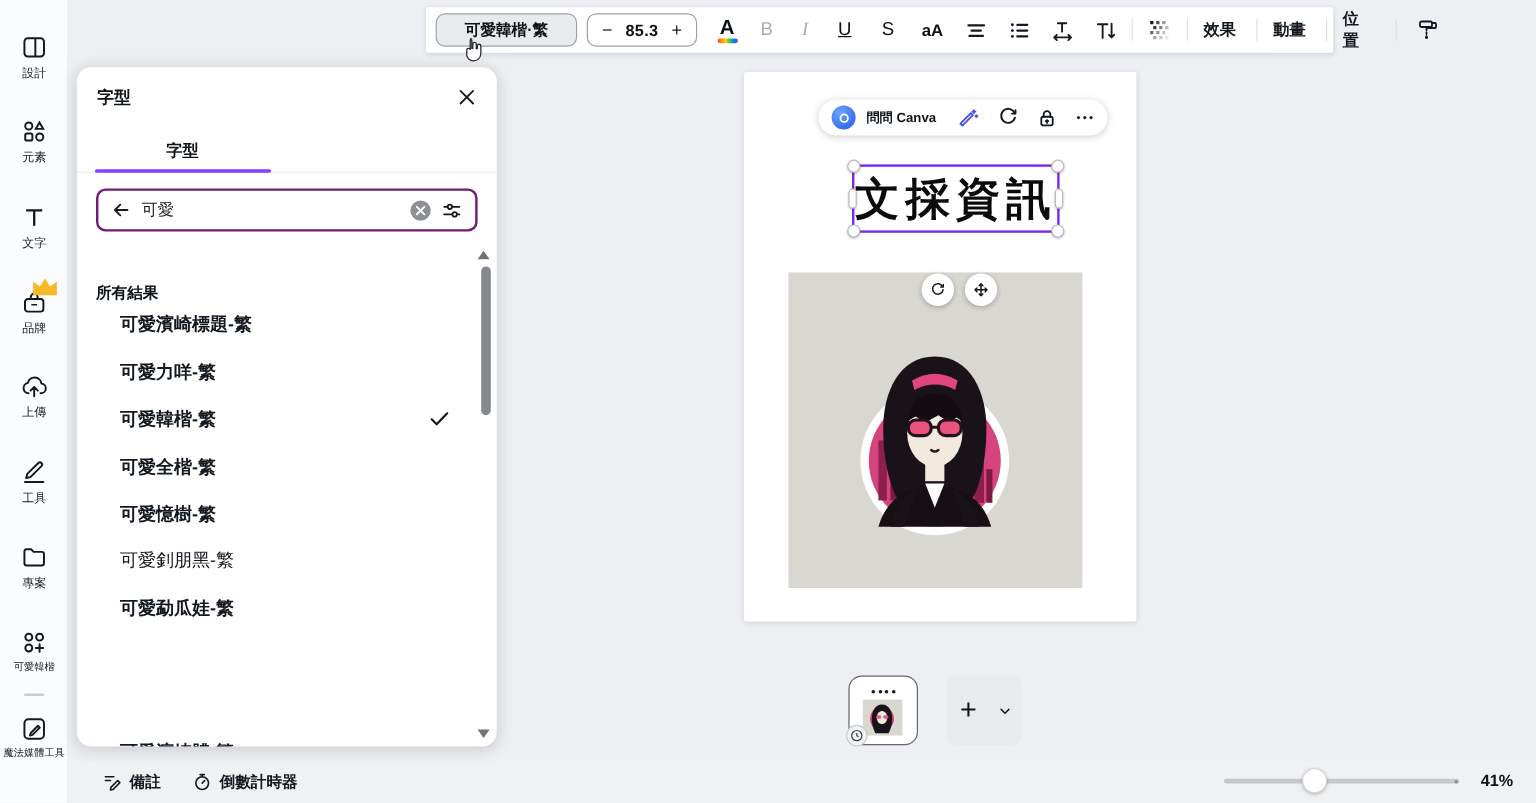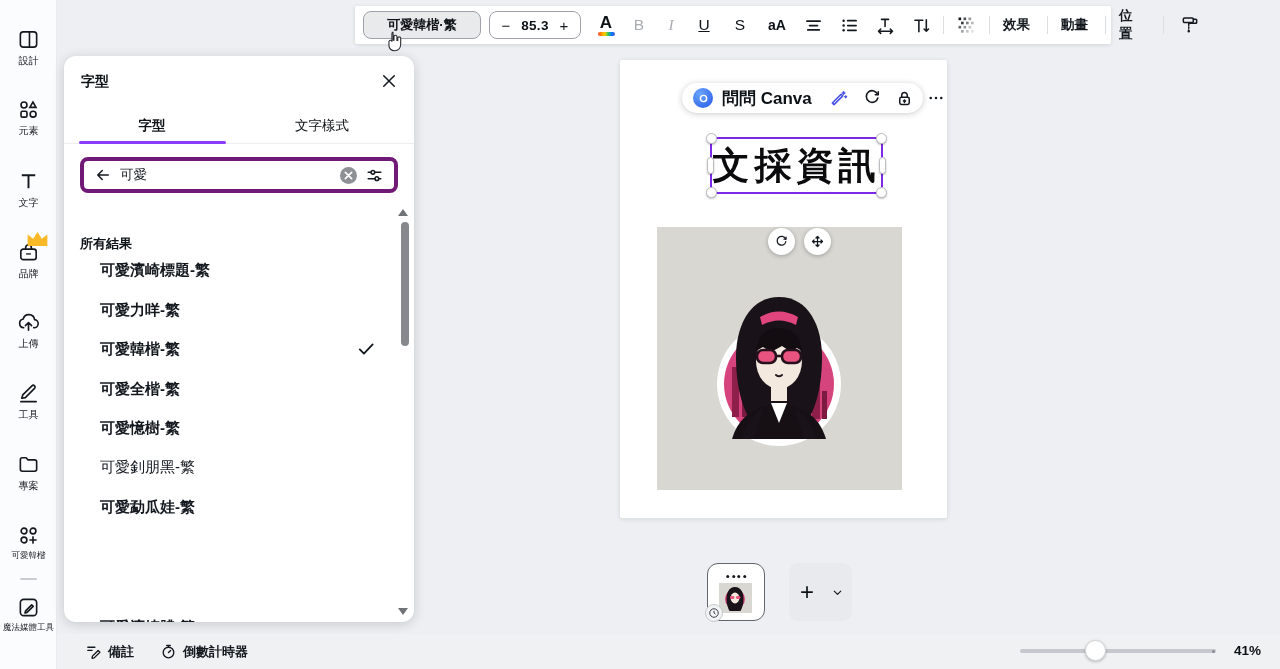--- a/index.html
+++ b/index.html
@@ -36,36 +36,36 @@
   .cursor-hand { position:absolute; left:383px; top:30px; z-index:60; pointer-events:none; }
 
   
   .panel { position:absolute; left:64px; top:56px; width:350px; height:566px; background:#fff; border-radius:12px; box-shadow:0 2px 12px rgba(20,25,30,.18); overflow:hidden; z-index:30; }
   .panel-title { position:absolute; left:17px; top:17px; font-size:14px; font-weight:bold; }
   .panel-close { position:absolute; right:14px; top:14px; width:22px; height:22px; display:flex; align-items:center; justify-content:center; cursor:pointer; }
   .tabs { position:absolute; left:0; top:52px; width:350px; height:36px; border-bottom:1px solid #eceef0; }
   .tab { position:absolute; top:0; height:36px; width:160px; display:flex; align-items:center; justify-content:center; font-size:13.5px; cursor:pointer; }
   .tab.active { font-weight:bold; }
   .tab-underline { position:absolute; left:15px; top:85px; width:147px; height:2.5px; background:#8b3dff; border-radius:2px; }
-  .search { position:absolute; left:16px; top:101px; width:318px; height:36px; border:4px solid #701a75; border-radius:8px; display:flex; align-items:center; padding:0 10px; gap:8px; }
+  .search { position:absolute; left:16px; top:101px; width:318px; height:36px; border:2px solid #701a75; border-radius:8px; display:flex; align-items:center; padding:0 10px; gap:8px; }
   .search input { border:none; outline:none; flex:1; font-size:13.5px; font-family:inherit; color:#14191f; background:transparent; }
   .clear-btn { width:17px; height:17px; border-radius:50%; background:#8d9196; display:flex; align-items:center; justify-content:center; cursor:pointer; flex:none; }
   .results-h { position:absolute; left:16px; top:167px; font-size:13px; font-weight:bold;margin-top:12px; }
   .font-row { position:absolute; left:8px; width:318px; height:38px; display:flex; align-items:center; padding-left:28px; border-radius:8px; cursor:pointer; font-weight:bold; font-size:15px; color:#14191f; }
   .font-row .check { position:absolute; right:14px; top:9px; }
   .thin { font-weight:500; }
   .scroll-up { position:absolute; right:6px; top:153px; width:0; height:0; border-left:5px solid transparent; border-right:5px solid transparent; border-bottom:7px solid #6f7378; }
   .scroll-down { position:absolute; right:6px; top:552px; width:0; height:0; border-left:5px solid transparent; border-right:5px solid transparent; border-top:7px solid #6f7378; }
   .scroll-thumb { position:absolute; right:5px; top:166px; width:8px; height:124px; background:#85898e; border-radius:4px; }
 
   
   .page { position:absolute; left:620px; top:60px; width:327px; height:458px; background:#fff; border-radius:2px; box-shadow:0 1px 5px rgba(20,25,30,.12); }
   .ask-pill { position:absolute; left:682px; top:83px; width:241px; height:30px; background:#fff; border-radius:16px; box-shadow:0 1px 6px rgba(20,25,30,.22); display:flex; align-items:center; padding:0 11px; gap:9px; z-index:20; }
   .ask-logo { width:20px; height:20px; border-radius:50%; background:radial-gradient(circle at 35% 30%,#6aa6ff,#2456e6); display:flex; align-items:center; justify-content:center; flex:none; }
-  .ask-label { font-size:17px; font-weight:bold; white-space:nowrap; }
+  .ask-label { font-size:11px; font-weight:bold; white-space:nowrap; }
   .pill-ico { display:flex; align-items:center; justify-content:center; cursor:pointer; }
 
   .sel-box { position:absolute; left:710px; top:137px; width:173px; height:57px; border:2px solid #7d2ae8; z-index:15; }
   .handle { position:absolute; width:11px; height:11px; background:#fff; border:1px solid #b9bcc1; border-radius:50%; box-shadow:0 1px 2px rgba(0,0,0,.25); }
   .handle.side { width:7px; height:17px; border-radius:4px; }
   .canvas-text { position:absolute; left:0; top:0; width:100%; height:100%; display:flex; align-items:center; justify-content:center; font-size:37px; font-weight:800; letter-spacing:5px; color:#0b0b0d; font-family:"Liberation Serif","DejaVu Serif",serif; }
 
   .img-block { position:absolute; left:657px; top:227px; width:245px; height:263px; background:#d9d7d2; }
   .img-btn { position:absolute; top:228px; width:27px; height:27px; border-radius:50%; background:#fff; box-shadow:0 1px 4px rgba(20,25,30,.3); display:flex; align-items:center; justify-content:center; cursor:pointer; z-index:18; }
 
@@ -253,21 +253,20 @@
 
   <section class="panel">
     <h2 class="panel-title">字型</h2>
     <div class="panel-close">
       <svg width="18" height="18" viewBox="0 0 24 24" fill="none" stroke="#14191f" stroke-width="2" stroke-linecap="round">
           <path d="M5 5l14 14M19 5L5 19"></path>
         </svg>
     </div>
     <div class="tabs">
       <div class="tab active" style="left:8px">字型</div>
-      <div class="tab" style="left:178px">文字樣式</div>
     </div>
     <div class="tab-underline"></div>
 
     <div class="search">
       <svg width="18" height="18" viewBox="0 0 24 24" fill="none" stroke="#14191f" stroke-width="2" stroke-linecap="round" stroke-linejoin="round">
           <path d="M19 12H5M11 6l-6 6 6 6"></path>
         </svg>
       <input readonly="" value="可愛" style="">
       <span class="clear-btn">
         <svg width="9" height="9" viewBox="0 0 10 10" fill="none" stroke="#fff" stroke-width="1.8" stroke-linecap="round">

